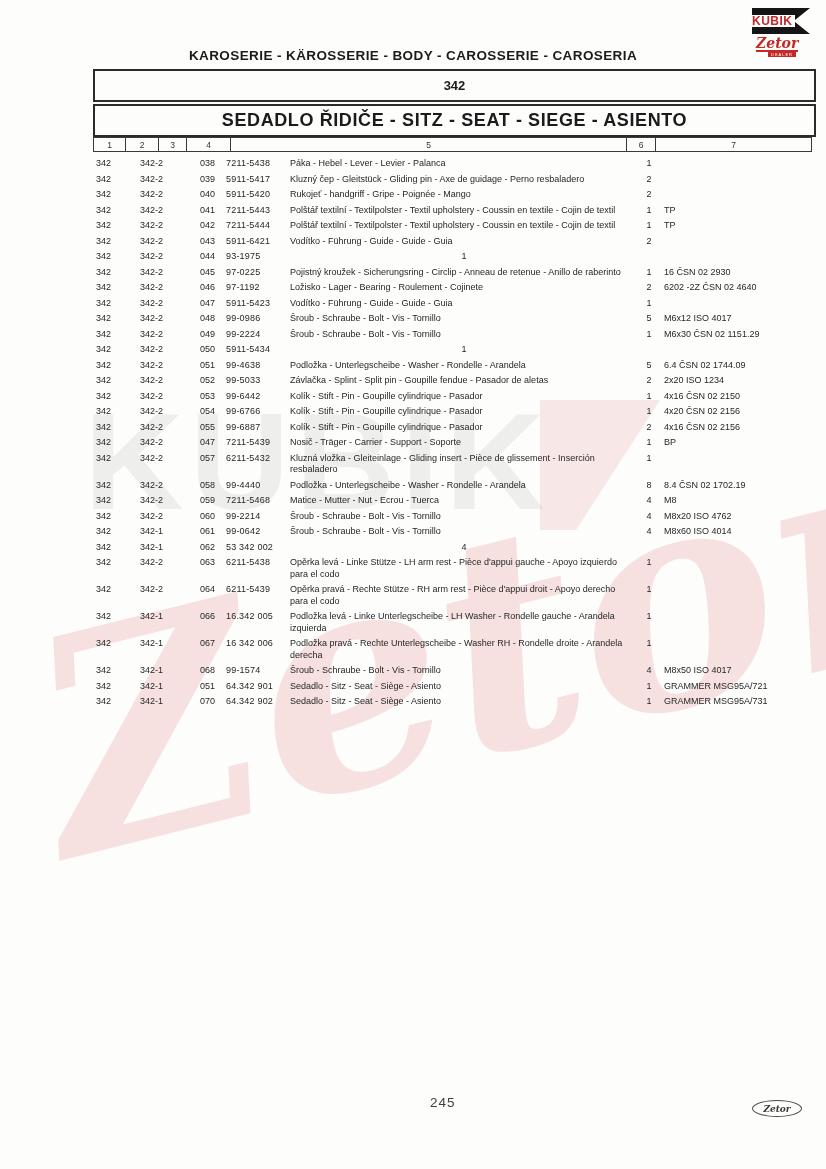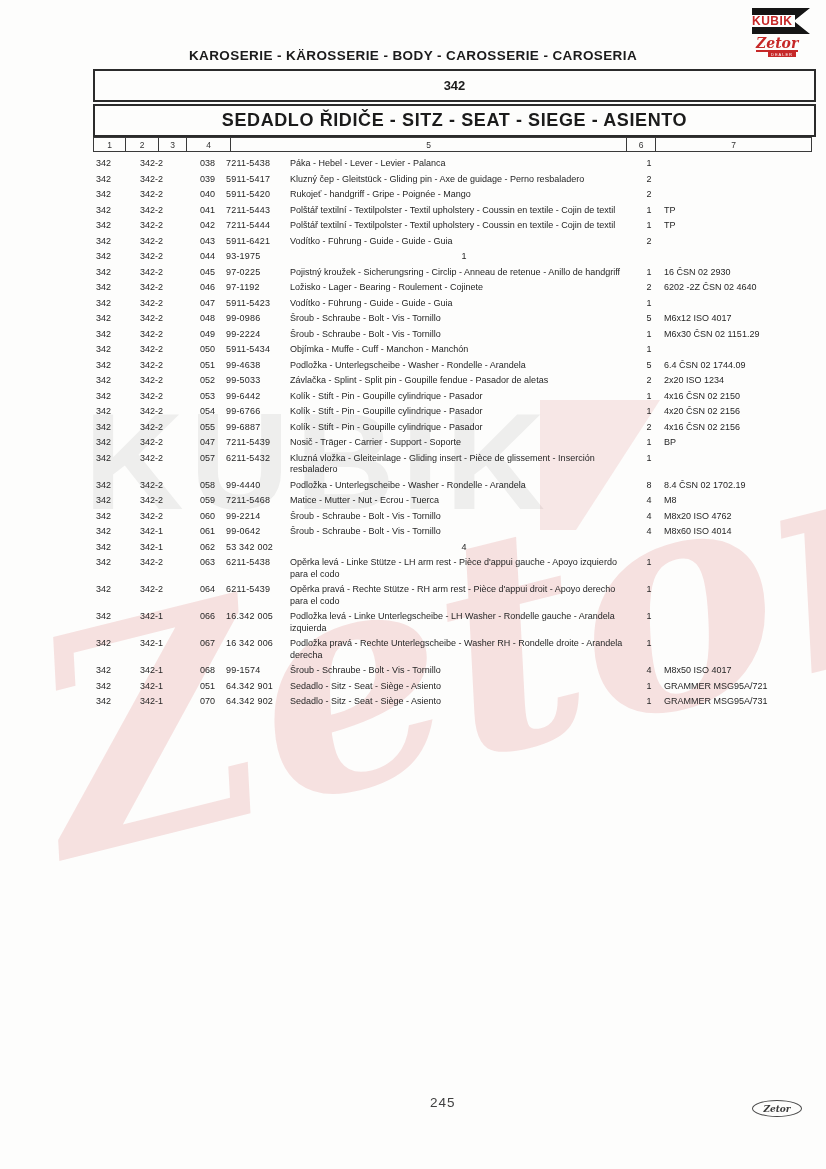--- a/index.html
+++ b/index.html
@@ -167,21 +167,21 @@
     <span class="c c4">93-1975</span>
     <span class="c c6">1</span>
     <span class="c c7"></span>
   </div>
 
   <div class="row">
     <span class="c c1">342</span>
     <span class="c c2">342-2</span>
     <span class="c c3">045</span>
     <span class="c c4">97-0225</span>
-    <span class="c c5">Pojistný kroužek - Sicherungsring - Circlip - Anneau de retenue - Anillo de handgriff</span>
+    <span class="c c5">Pojistný kroužek - Sicherungsring - Circlip - Anneau de retenue - Anillo de raberinto</span>
     <span class="c c6">1</span>
     <span class="c c7">16 ČSN 02 2930</span>
   </div>
 
   <div class="row">
     <span class="c c1">342</span>
     <span class="c c2">342-2</span>
     <span class="c c3">046</span>
     <span class="c c4">97-1192</span>
     <span class="c c5">Ložisko - Lager - Bearing - Roulement - Cojinete</span>
@@ -217,21 +217,20 @@
     <span class="c c5">Šroub - Schraube - Bolt - Vis - Tornillo</span>
     <span class="c c6">1</span>
     <span class="c c7">M6x30 ČSN 02 1151.29</span>
   </div>
 
   <div class="row">
     <span class="c c1">342</span>
     <span class="c c2">342-2</span>
     <span class="c c3">050</span>
     <span class="c c4">5911-5434</span>
-    <span class="c c5">Objímka - Muffe - Cuff - Manchon - Manchón</span>
     <span class="c c6">1</span>
     <span class="c c7"></span>
   </div>
 
   <div class="row">
     <span class="c c1">342</span>
     <span class="c c2">342-2</span>
     <span class="c c3">051</span>
     <span class="c c4">99-4638</span>
     <span class="c c5">Podložka - Unterlegscheibe - Washer - Rondelle - Arandela</span>

